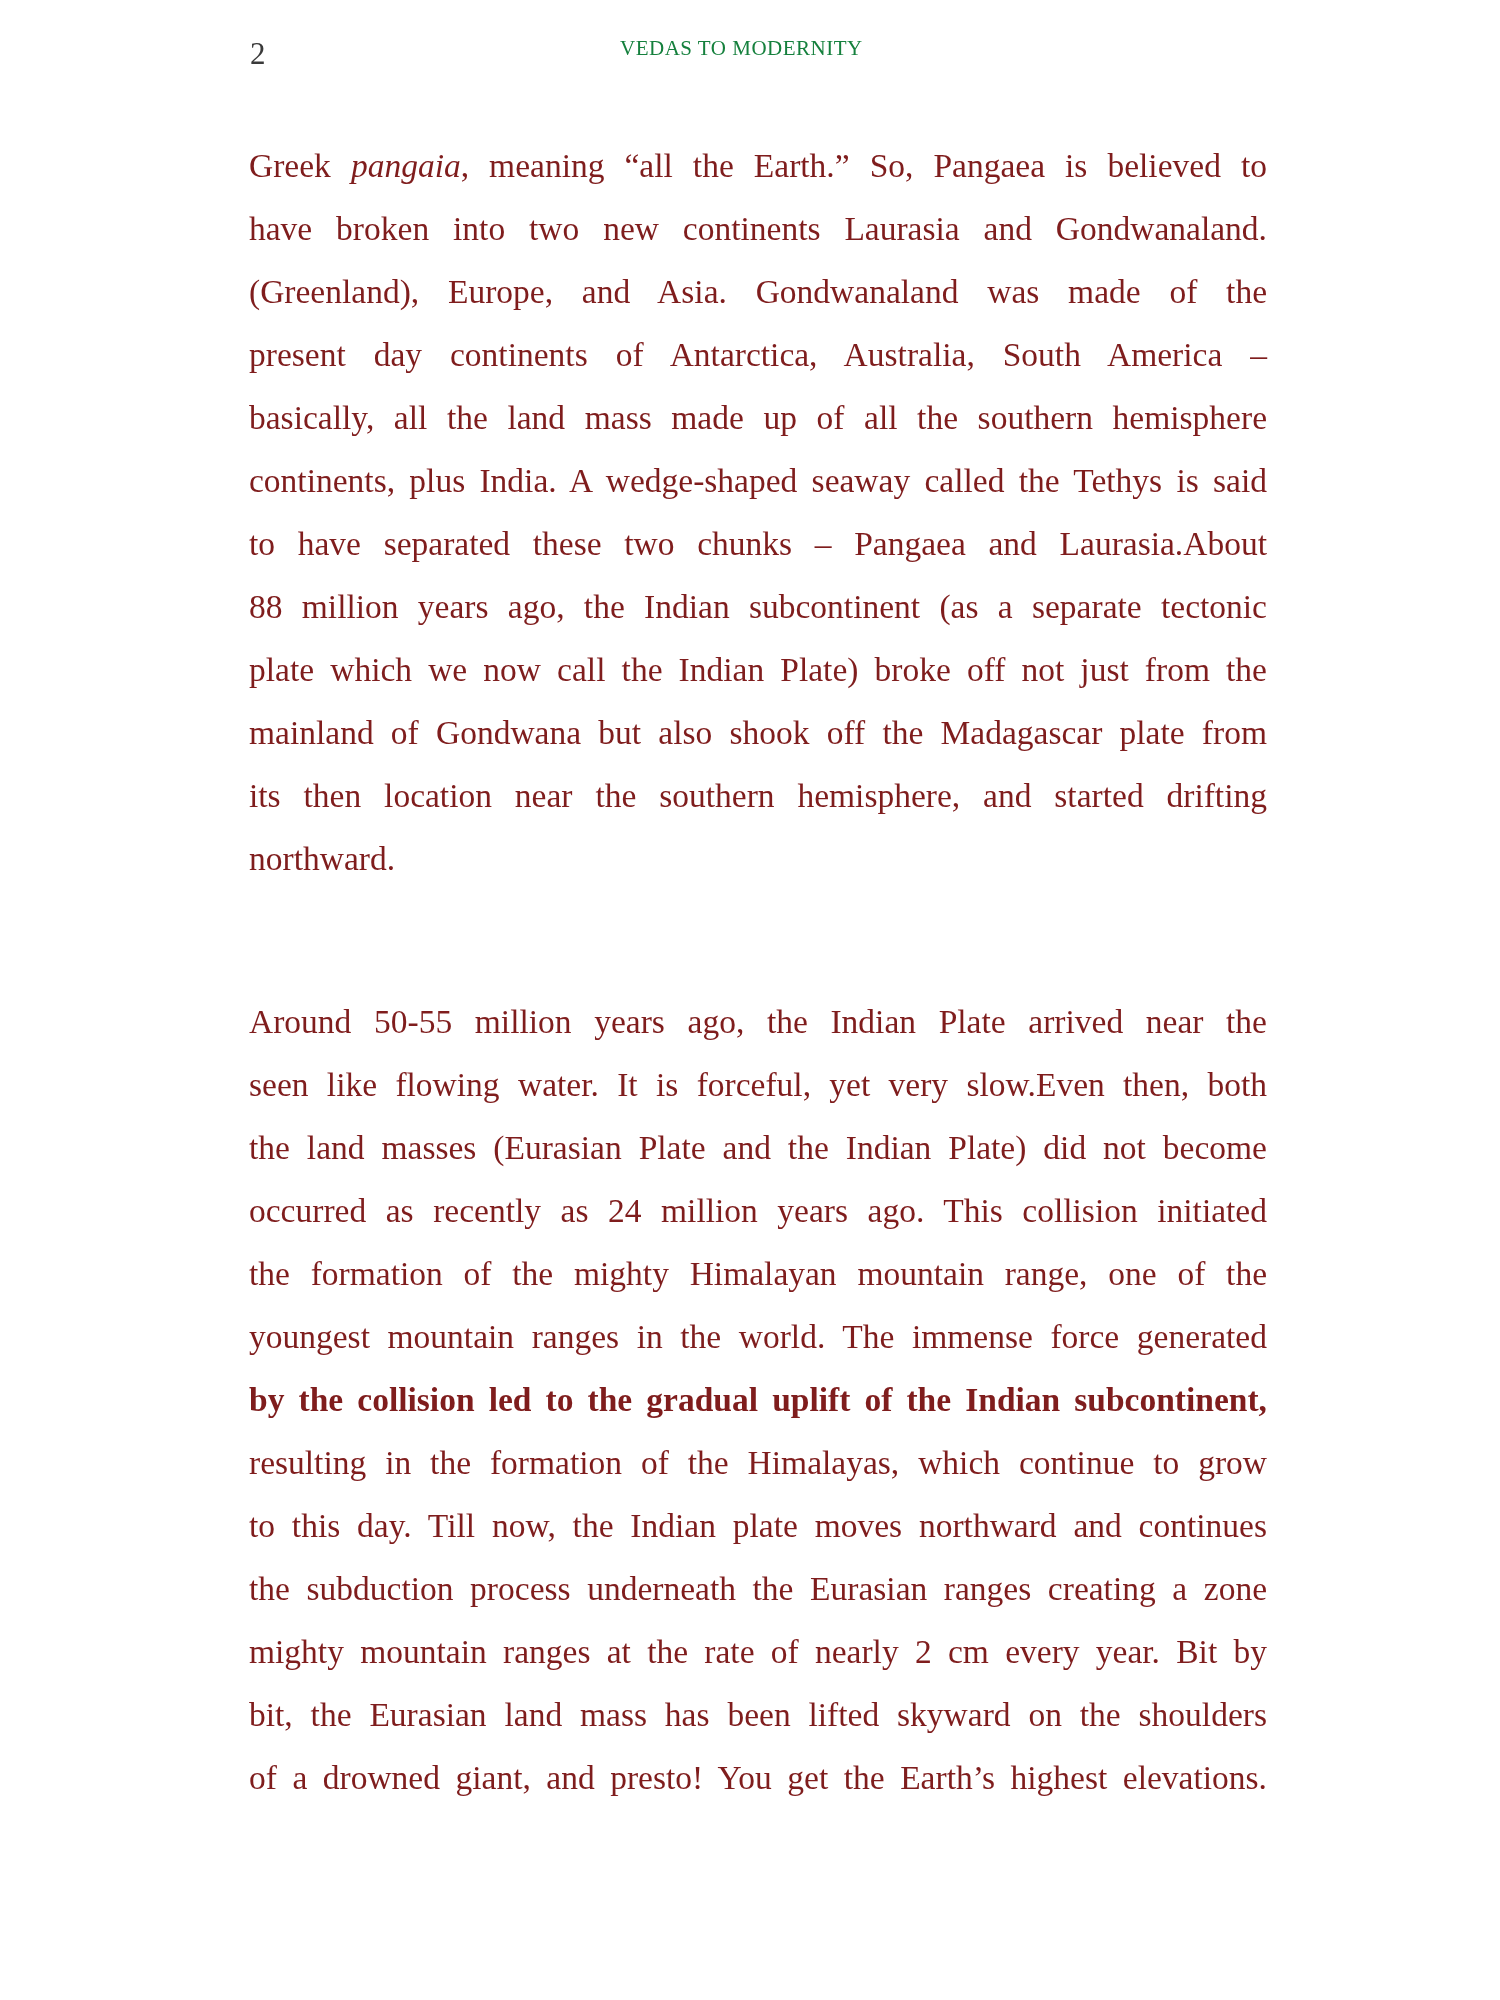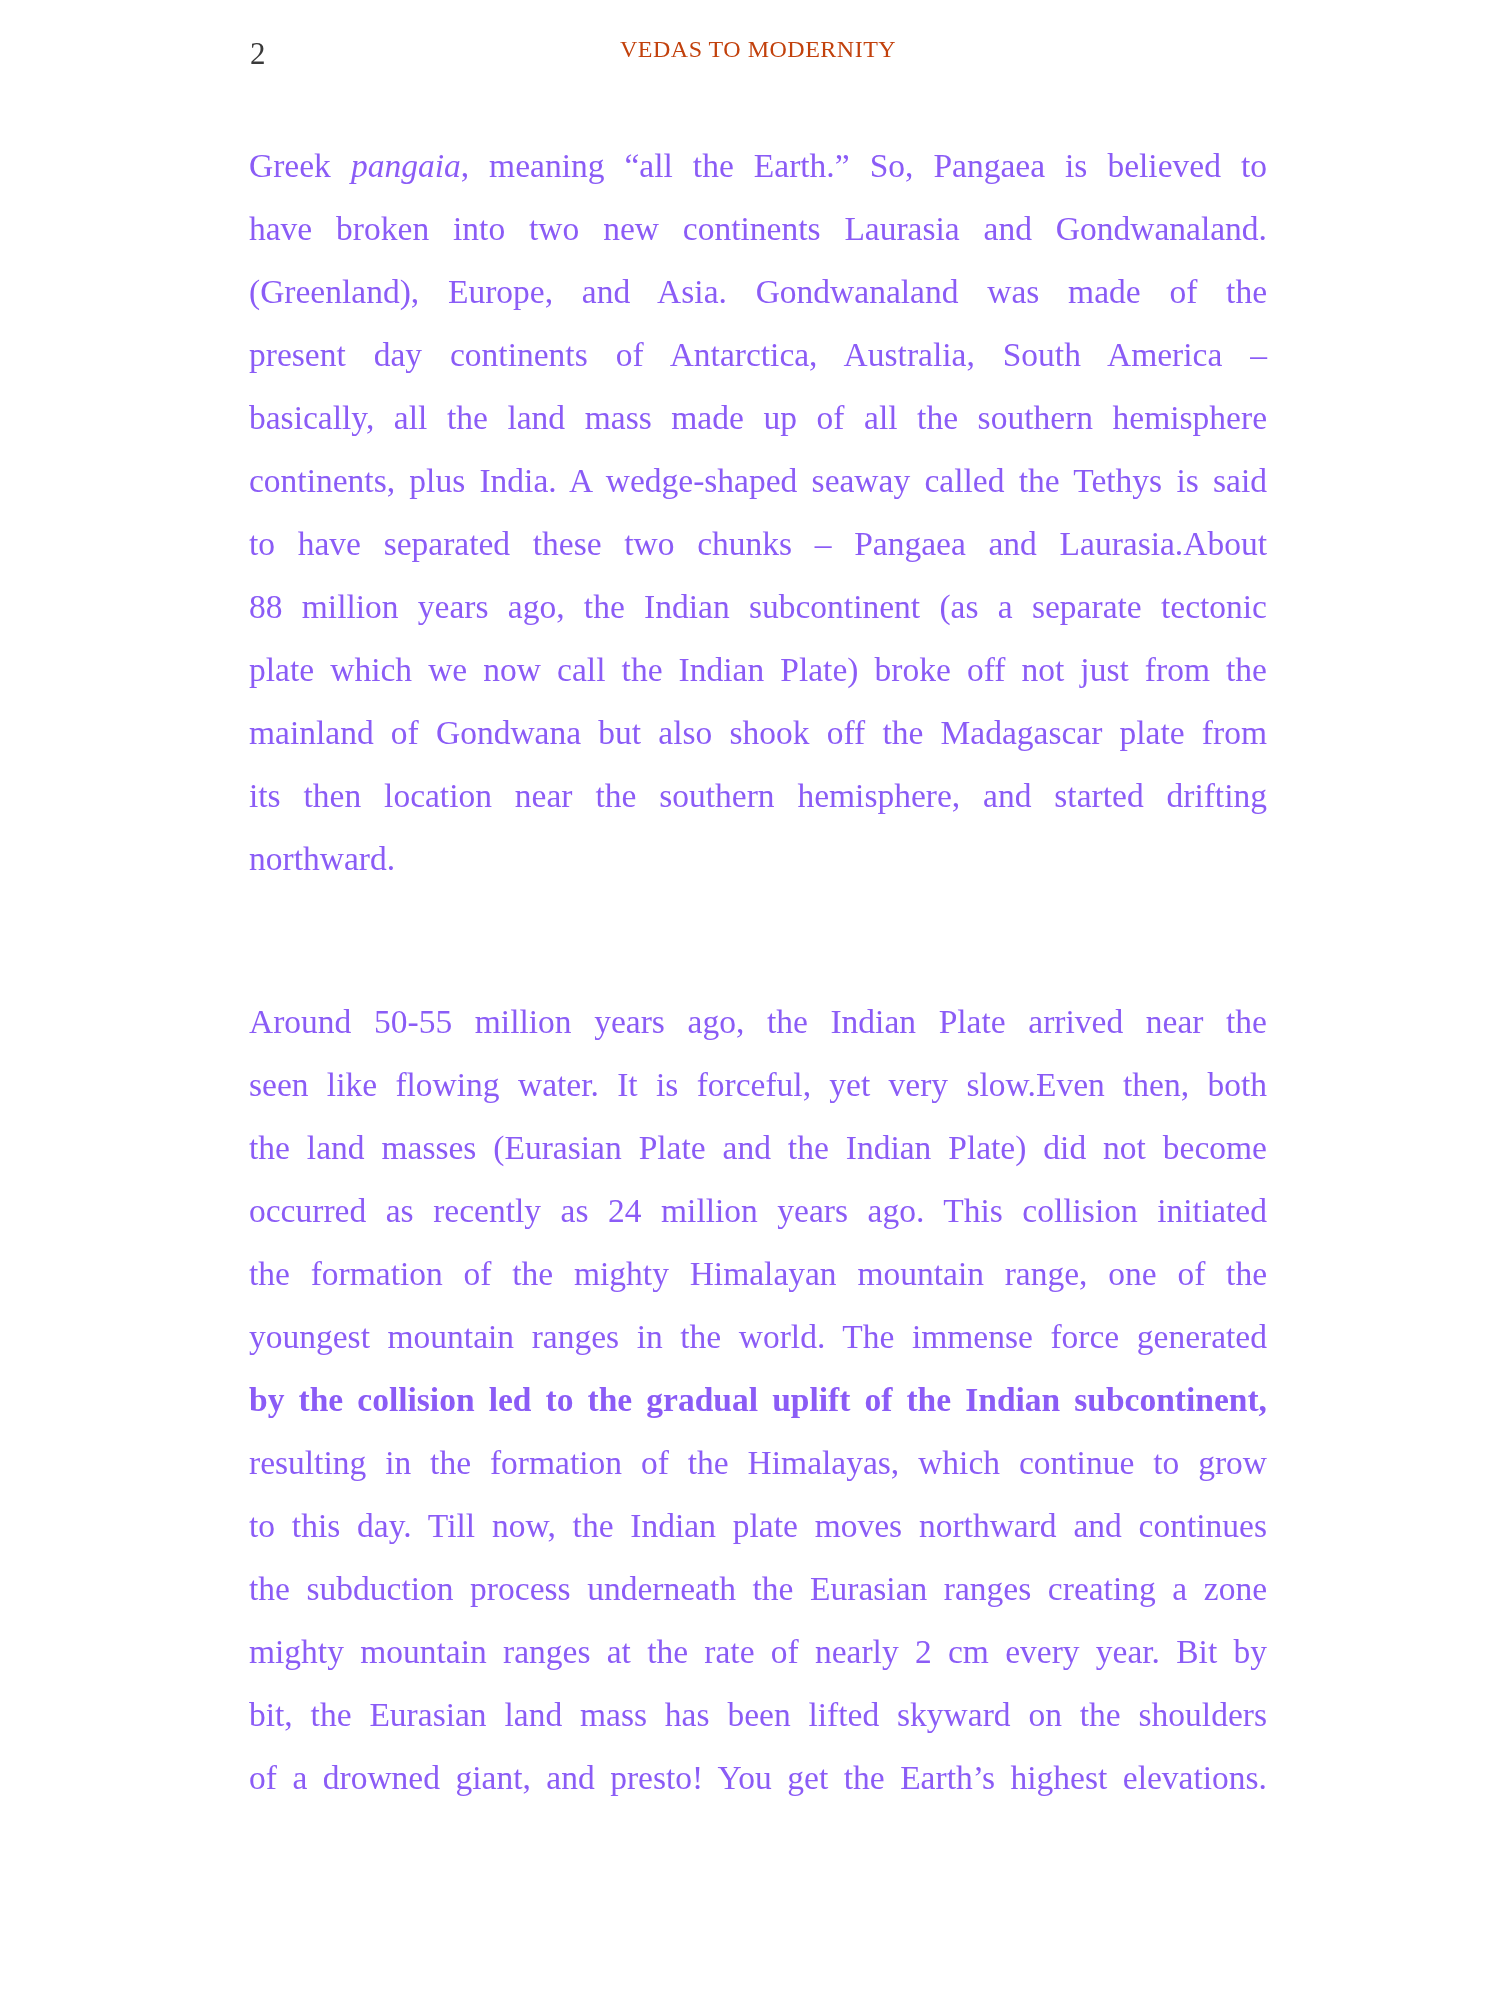--- a/index.html
+++ b/index.html
@@ -33,39 +33,39 @@
       left: 250px;
       top: 6px;
       font-size: 31px;
       color: #3a3a3a;
       letter-spacing: 0;
     }
     .running-title {
       position: absolute;
       left: 620px;
       top: 6px;
-      font-size: 24px;
-      color: #c2410c;
+      font-size: 21px;
+      color: #15803d;
       letter-spacing: 0.5px;
       white-space: nowrap;
     }
     .body-text {
       position: absolute;
       left: 249px;
       width: 1018px;
     }
     .line {
       height: 63px;
       line-height: 63px;
       font-size: 33.5px;
       white-space: nowrap;
       text-align: justify;
       text-align-last: justify;
       overflow: visible;
-      color: #8b5cf6;
+      color: #7f1d1d;
     }
     .line.last {
       text-align-last: left;
     }
     .para-1 { top: 134px; }
     .para-2 { top: 990px; }
     em { font-style: italic; }
   </style>
 </head>
 <body>

